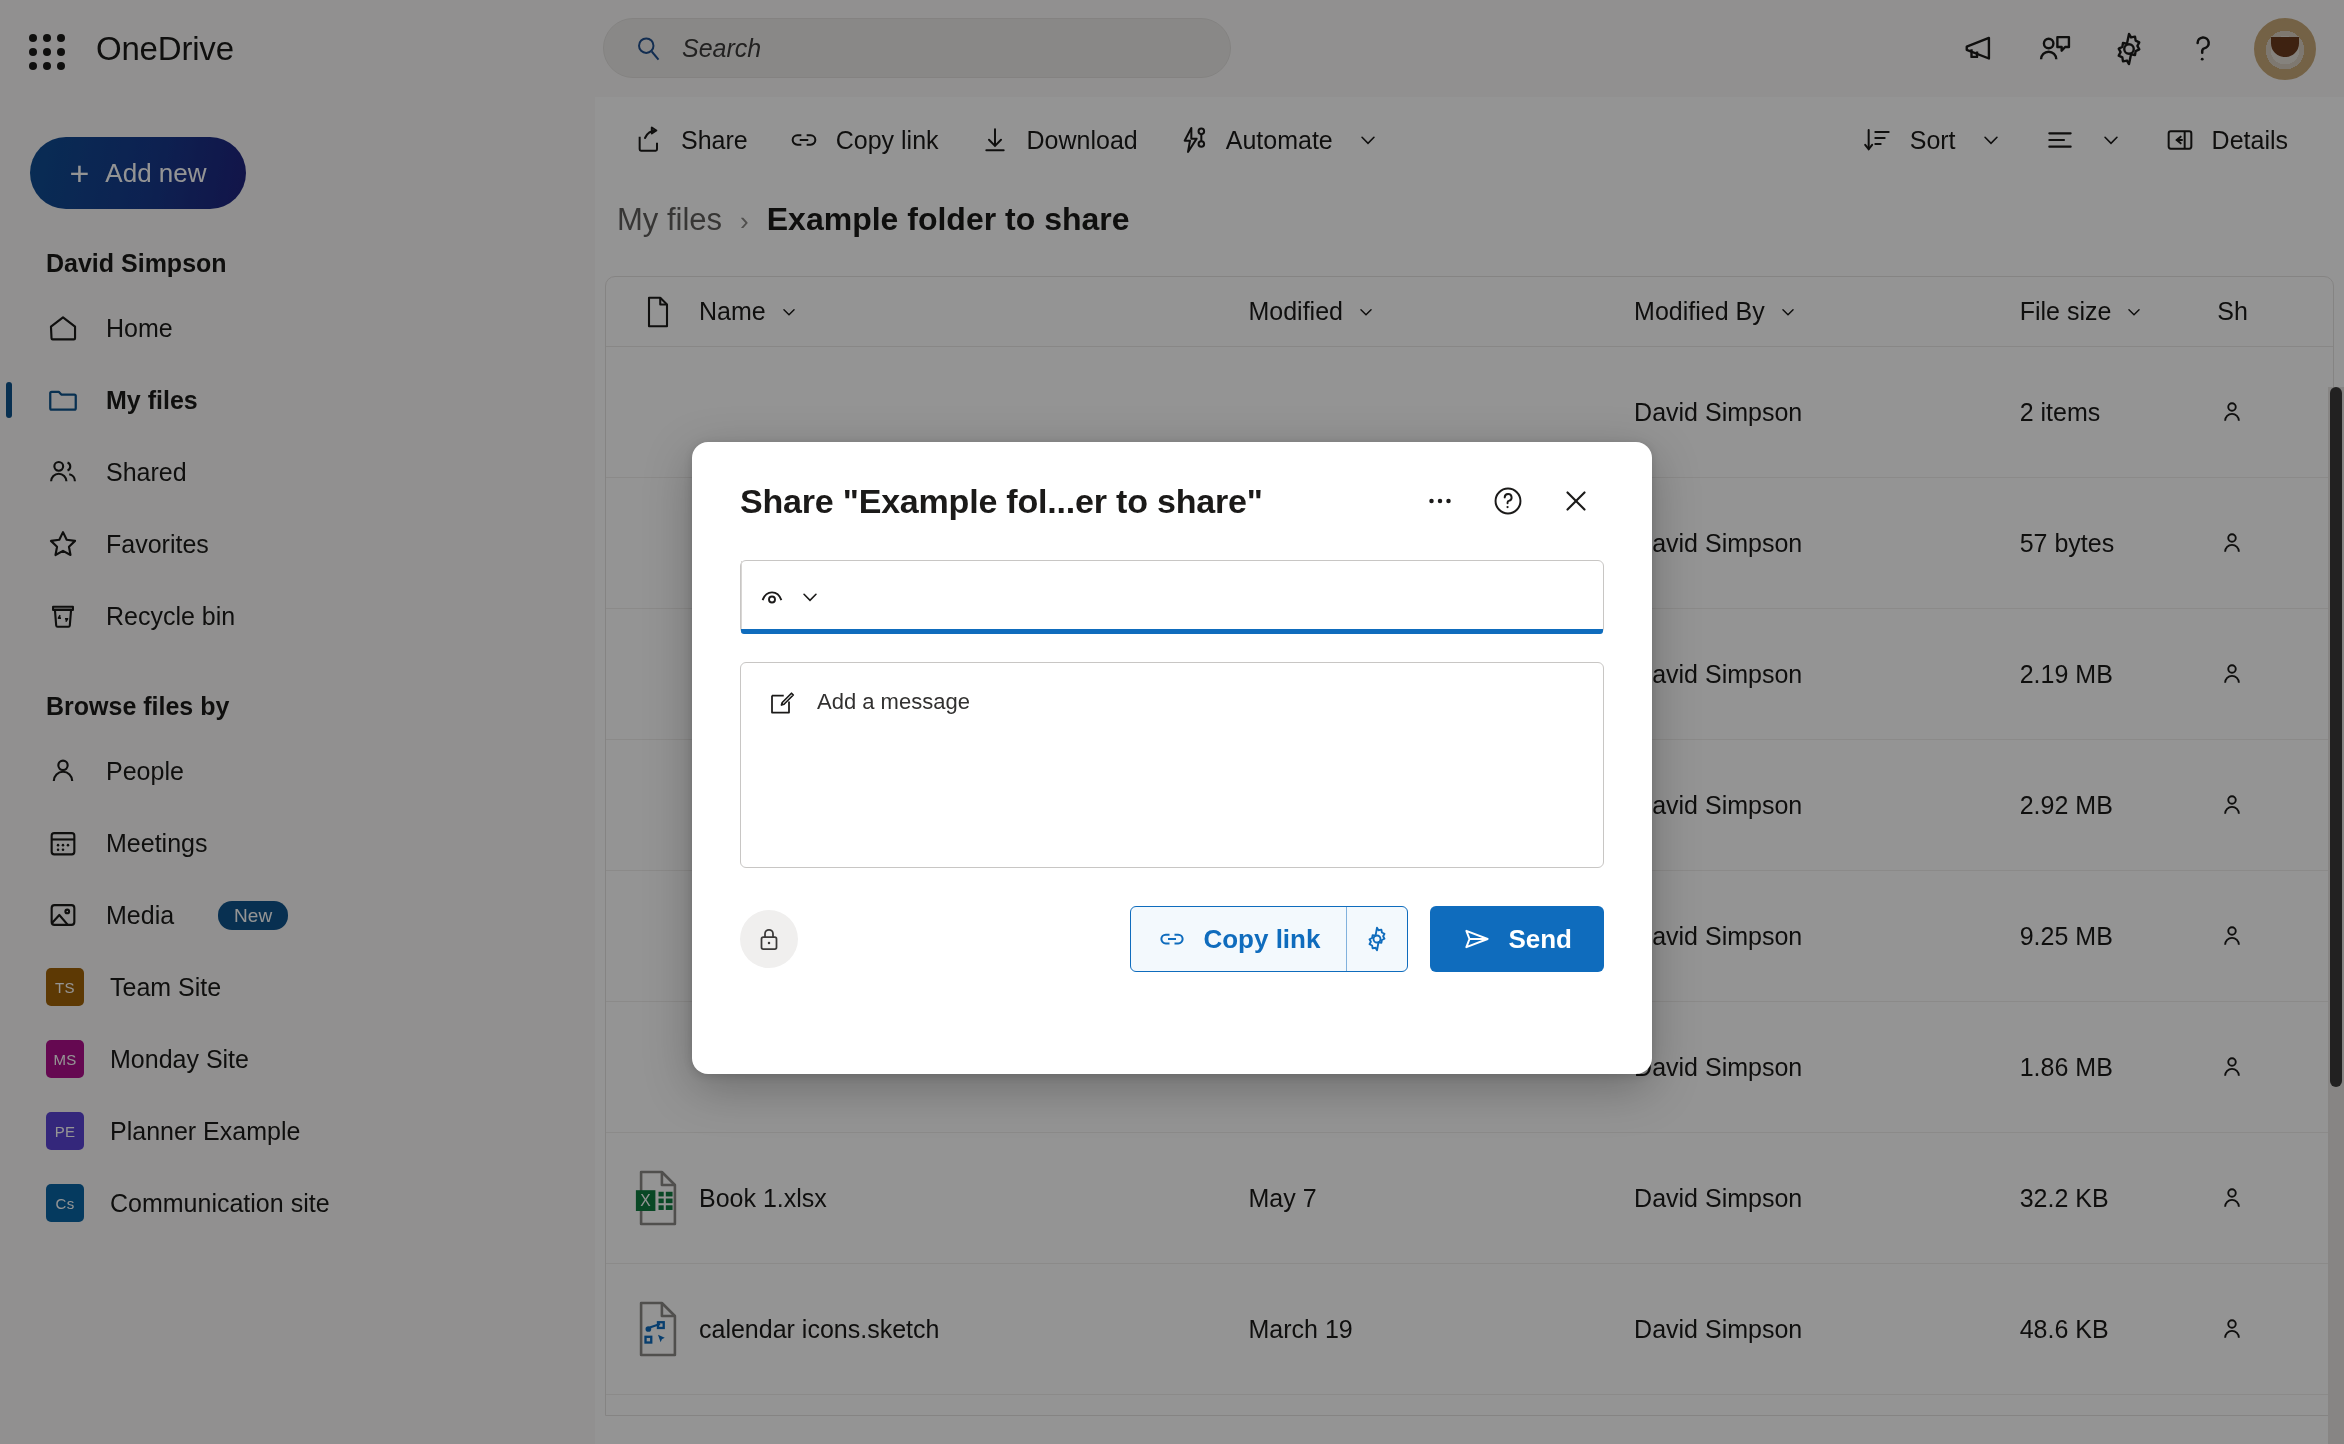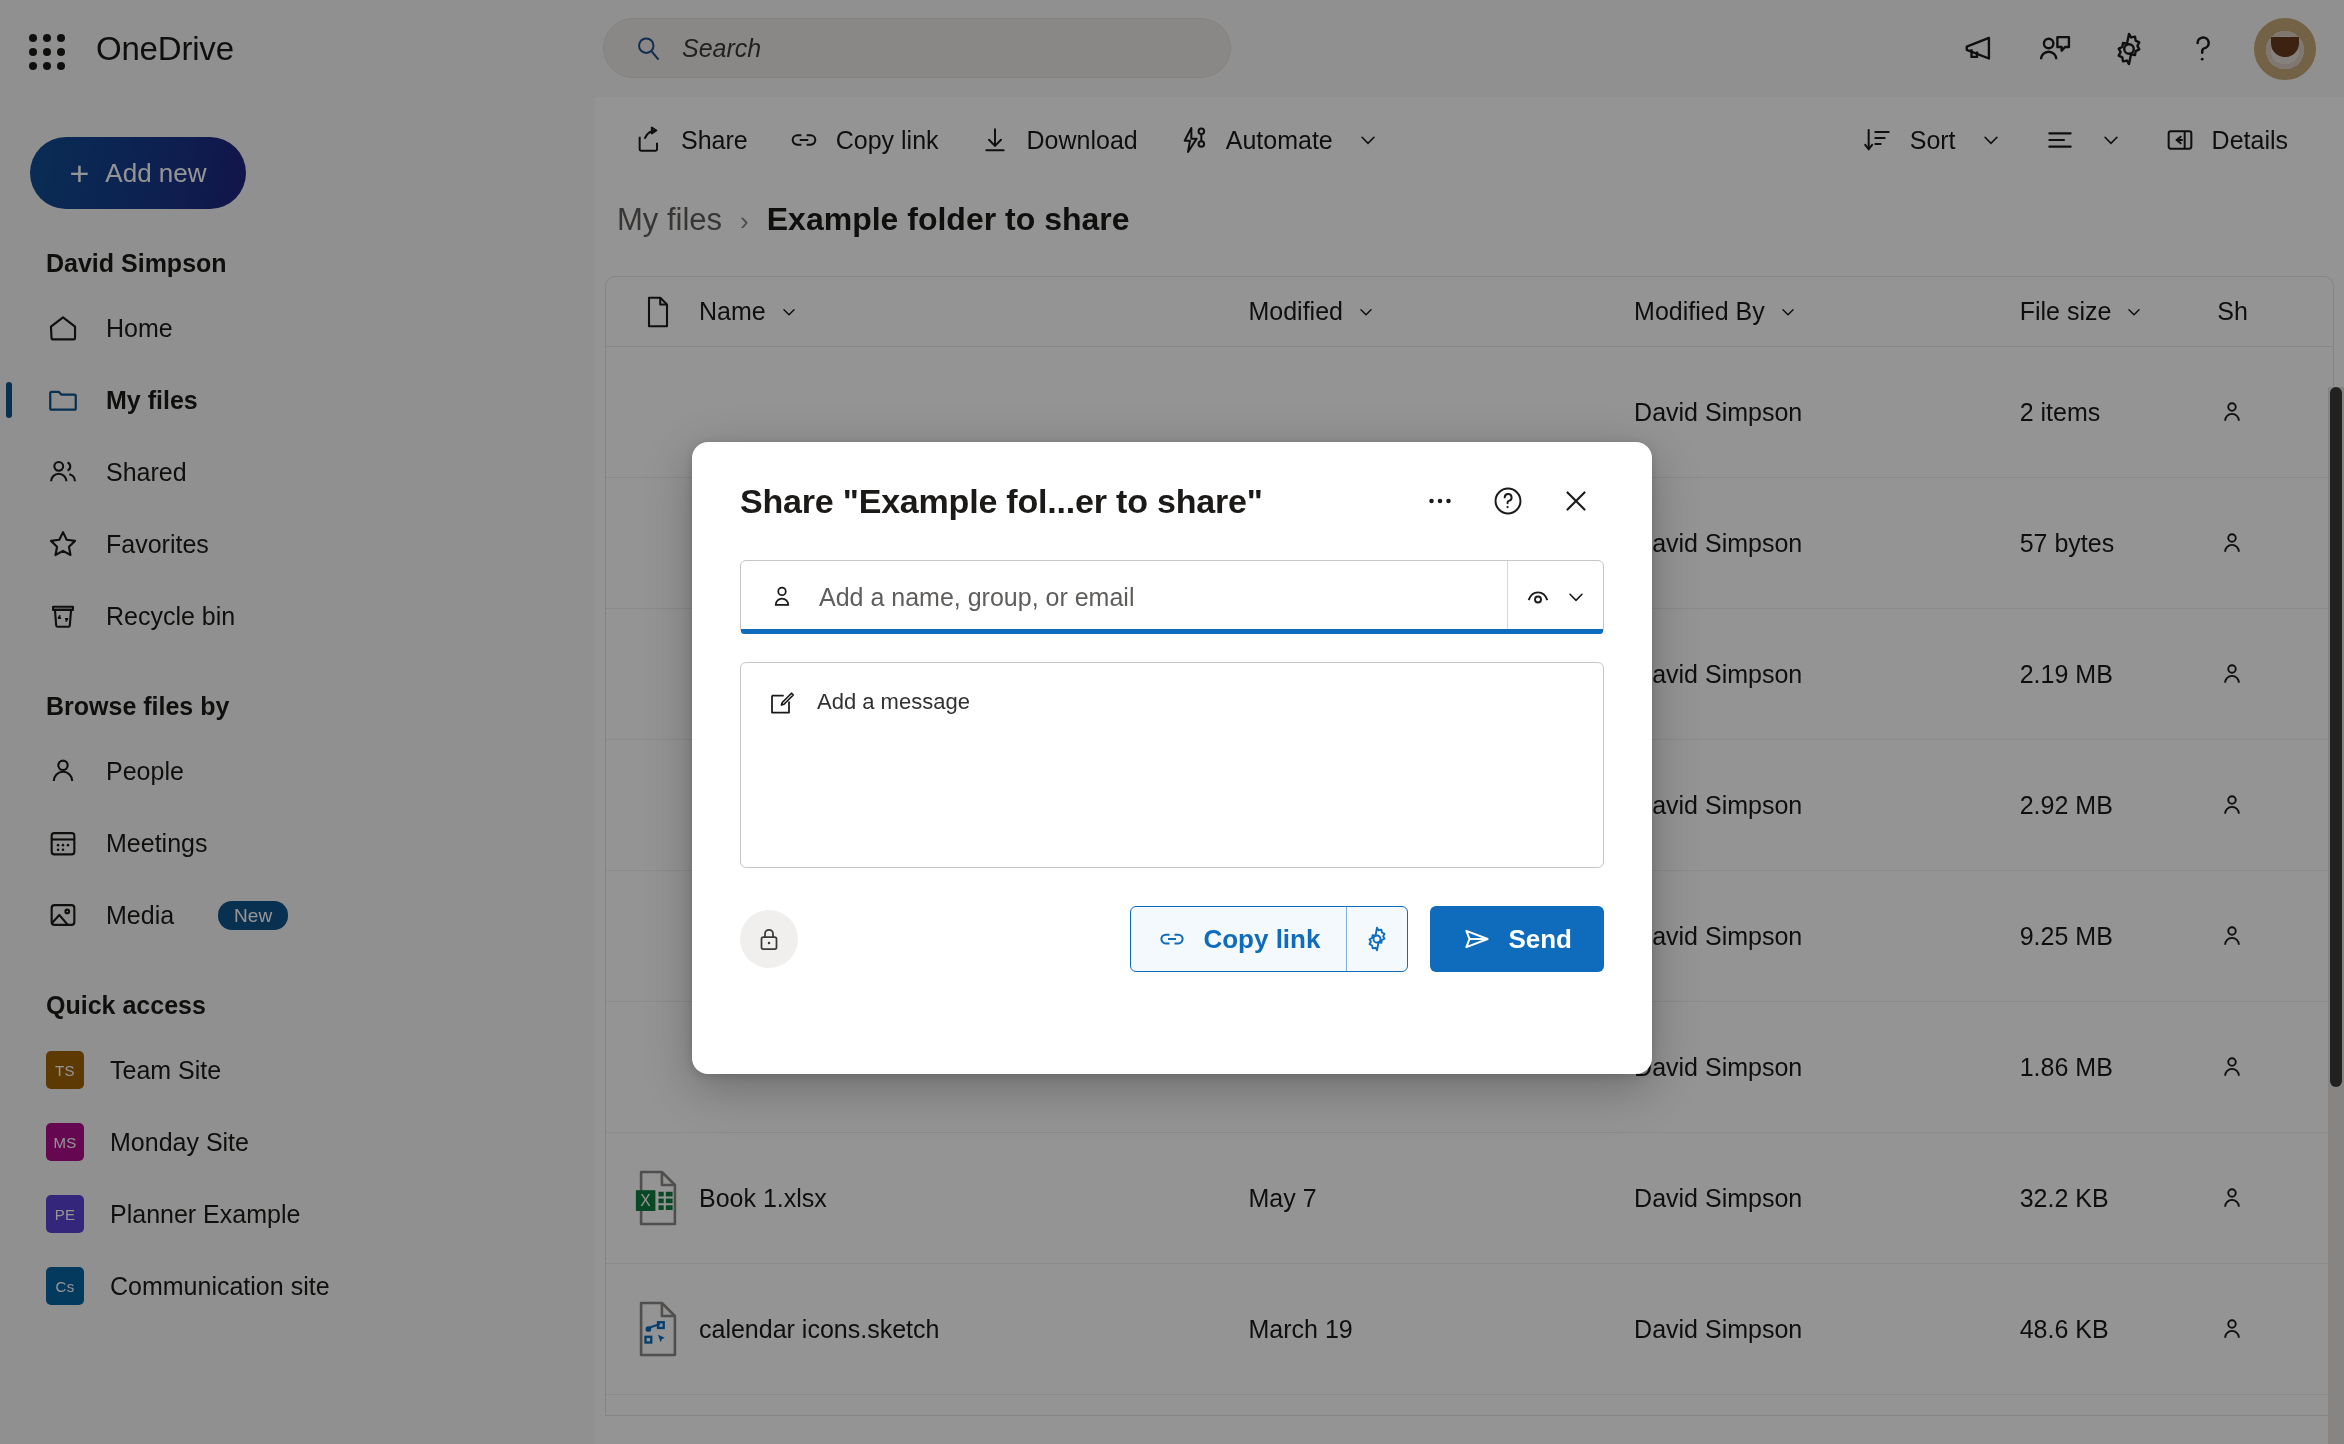--- a/index.html
+++ b/index.html
@@ -341,21 +341,20 @@
           <svg width="34" height="34" viewBox="0 0 24 24" fill="none" stroke="#1b1a19" stroke-width="1.5" stroke-linejoin="round">
             <rect x="4" y="5" width="16" height="14" rx="2"></rect>
               <circle cx="15" cy="9.5" r="1.3"></circle>
             <path d="M4.4 17.5l5-5.5 6 7"></path>
           </svg>
         </span>
         <span class="lbl">Media</span>
         <span class="badge-new">New</span>
       </div>
 
-      <div class="navsection-title">Quick access</div>
 
       <div class="navitem">
         <span class="sitetile" style="background:#a16207">TS</span>
         <span class="lbl">Team Site</span>
       </div>
       <div class="navitem">
         <span class="sitetile" style="background:#ae0f8c">MS</span>
         <span class="lbl">Monday Site</span>
       </div>
       <div class="navitem">
@@ -683,29 +682,20 @@
         <div class="mbtn">
           <svg width="34" height="34" viewBox="0 0 24 24" fill="none" stroke="#1b1a19" stroke-width="1.5" stroke-linecap="round">
               <line x1="6" y1="6" x2="18" y2="18"></line>
               <line x1="18" y1="6" x2="6" y2="18"></line>
             </svg>
         </div>
       </div>
     </div>
 
     <div class="recipient">
-      <div class="field">
-        <span>
-          <svg width="30" height="30" viewBox="0 0 24 24" fill="none" stroke="#1b1a19" stroke-width="1.4">
-            <circle cx="12" cy="7.5" r="3"></circle>
-              <path d="M7 18.2a5 5 0 0 1 10 0z"></path>
-          </svg>
-        </span>
-        <span class="ph">Add a name, group, or email</span>
-      </div>
       <div class="perm">
         <span>
           <svg width="30" height="30" viewBox="0 0 24 24" fill="none" stroke="#1b1a19" stroke-width="1.5">
             <path d="M4.5 14.5c1.4-4 4.2-6.2 7.5-6.2s6.1 2.2 7.5 6.2"></path>
               <circle cx="12" cy="14" r="2.4"></circle>
           </svg>
         </span>
         <span>
           <svg width="26" height="26" viewBox="0 0 24 24" fill="none" stroke="#1b1a19" stroke-width="1.5" stroke-linecap="round">
               <path d="M6.5 9.5L12 15l5.5-5.5"></path>

